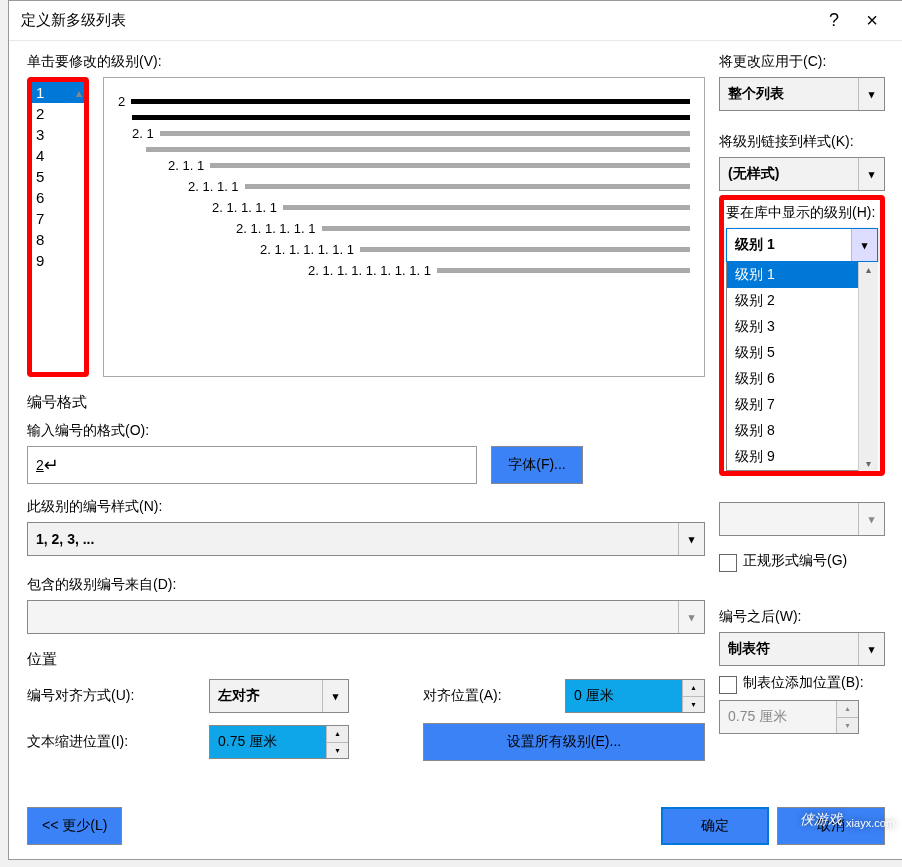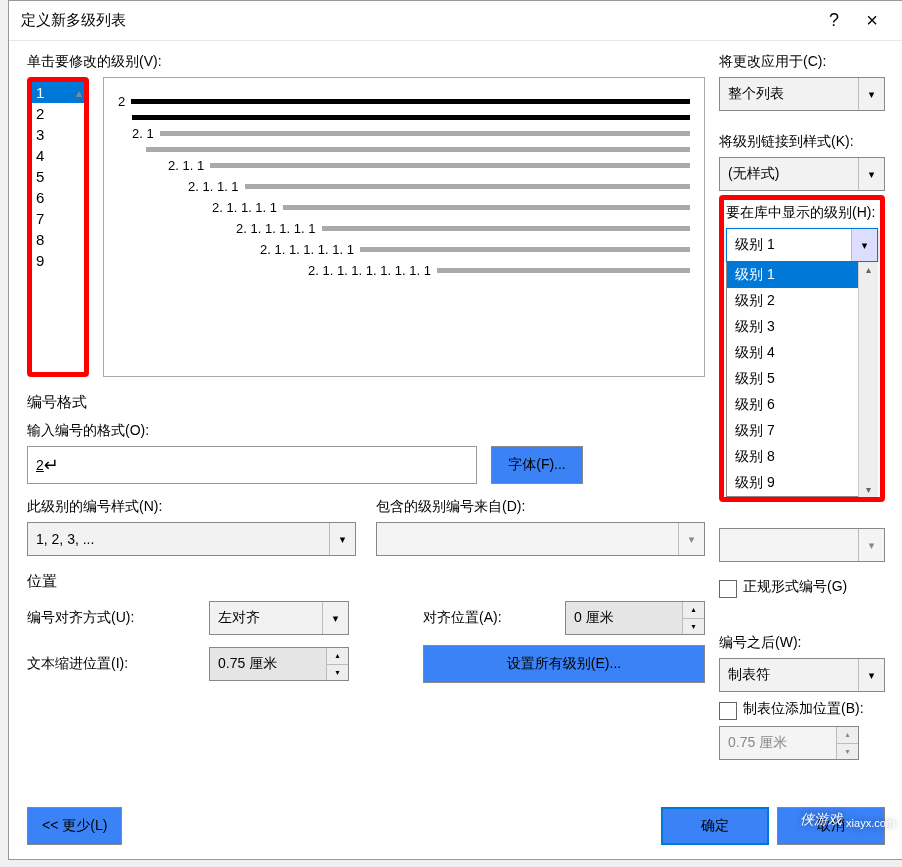--- a/index.html
+++ b/index.html
@@ -29,49 +29,49 @@
     .level-item { padding: 2px 4px; font-size: 15px; cursor: pointer; }
     .level-item.selected { background: #0078d7; color: #fff; }
     .level-scroll-arrow { position: absolute; right: 2px; top: 4px; font-size: 12px; color: #888; }
     
     .preview { flex: 1; height: 300px; border: 1px solid #a9a9a9; background: #fff; padding: 10px 14px; overflow: hidden; position: relative; }
     .preview-row { display: flex; align-items: center; margin: 6px 0; gap: 6px; }
     .preview-num { font-size: 13px; white-space: nowrap; }
     .preview-bar-black { height: 5px; background: #000; flex: 1; }
     .preview-bar-gray { height: 5px; background: #aaa; flex: 1; }
     
-    .select-box { width: 100%; height: 34px; border: 1px solid #888; background: #f2f2f2; display: flex; align-items: center; padding: 0 8px; position: relative; cursor: pointer; }
+    .select-box { width: 100%; height: 34px; border: 1px solid #888; background: #f2f2f2; display: flex; align-items: center; padding: 0 8px; position: relative; cursor: pointer; font-weight: bold; }
     .select-box .sel-text { flex: 1; }
     .select-box .sel-arrow { width: 26px; height: 100%; display: flex; align-items: center; justify-content: center; border-left: 1px solid #bbb; margin-right: -8px; font-size: 11px; }
     
     .red-box2 { border: 5px solid #f00; border-radius: 4px; padding: 4px 2px 0 2px; margin-top: 4px; }
     
     .dropdown-open { border: 1px solid #0078d7; box-shadow: 0 1px 4px rgba(0,0,0,0.2); position: relative; }
     .dropdown-opt { background: #fff; border: 1px solid #888; border-top: none; }
     .dd-row { padding: 4px 8px; cursor: pointer; }
     .dd-row.sel { background: #0078d7; color: #fff; }
     .dd-scroll { position: absolute; right: 0; top: 0; bottom: 0; width: 20px; background: #eee; border-left: 1px solid #ccc; display:flex; flex-direction:column; justify-content:space-between; align-items:center; }
     .dd-scroll span { font-size: 10px; color: #666; padding: 2px; }
     
     .section-title { font-size: 15px; margin-top: 16px; margin-bottom: 10px; }
     
     .format-row { display: flex; gap: 14px; align-items: flex-end; }
     .num-input { width: 450px; height: 38px; border: 1px solid #999; background: #fff; padding: 4px 8px; font-size: 18px; display: flex; align-items: center; }
     .num-input .under { text-decoration: underline; }
     .btn { min-width: 92px; height: 38px; border: 1px solid #888; background: #3b82f6; cursor: pointer; padding: 0 14px; }
     
-    .two-col { display: flex; gap: 20px; }
+    .two-col { display: flex; gap: 20px; flex-direction: column; }
     .two-col > div { flex: 1; }
     
     .chk-row { display: flex; align-items: flex-start; gap: 6px; margin-top: 8px; }
     .chk { width: 18px; height: 18px; border: 1px solid #666; background: #fff; flex-shrink: 0; margin-top: 2px; }
     
     .pos-grid { display: grid; grid-template-columns: 160px 140px 30px 120px 140px; gap: 10px 22px; align-items: center; }
     
-    .spinner { height: 34px; border: 1px solid #888; background: #e5e5e5; display: flex; align-items: center; }
+    .spinner { height: 34px; border: 1px solid #888; background: #0ea5e9; display: flex; align-items: center; }
     .spinner span { flex: 1; padding: 0 8px; }
     .spinner .spbtns { width: 22px; height: 100%; border-left: 1px solid #bbb; background: #eee; display: flex; flex-direction: column; }
     .spinner .spbtns b { flex: 1; display: flex; align-items: center; justify-content: center; font-size: 8px; font-weight: normal; border-bottom: 1px solid #bbb; }
     .spinner .spbtns b:last-child { border-bottom: none; }
     
     .bottom-row { position: absolute; bottom: 14px; left: 18px; right: 18px; display: flex; align-items: center; }
     .bottom-row .spacer { flex: 1; }
     
     .watermark { position: absolute; right: 8px; bottom: 30px; color: #fff; text-shadow: 0 0 6px rgba(0,0,0,0.5); font-style: italic; font-size: 24px; pointer-events: none; display:flex; align-items:flex-end; gap:4px;}
     .watermark small { font-size: 11px; font-style: normal; }
@@ -225,21 +225,20 @@
           <label class="label-row">要在库中显示的级别(H):</label>
           <div class="select-box dropdown-open" style="background:#fff">
             <span class="sel-text">级别 1</span>
             <span class="sel-arrow" style="background:#ddf">▾</span>
           </div>
           <div style="position:relative">
             <div class="dropdown-opt">
               <div class="dd-row sel">级别 1</div>
               <div class="dd-row">级别 2</div>
               <div class="dd-row">级别 3</div>
-              <div class="dd-row">级别 4</div>
               <div class="dd-row">级别 5</div>
               <div class="dd-row">级别 6</div>
               <div class="dd-row">级别 7</div>
               <div class="dd-row">级别 8</div>
               <div class="dd-row">级别 9</div>
             </div>
             <div class="dd-scroll">
                 <span>▴</span>
                 <span>▾</span>
               </div>

